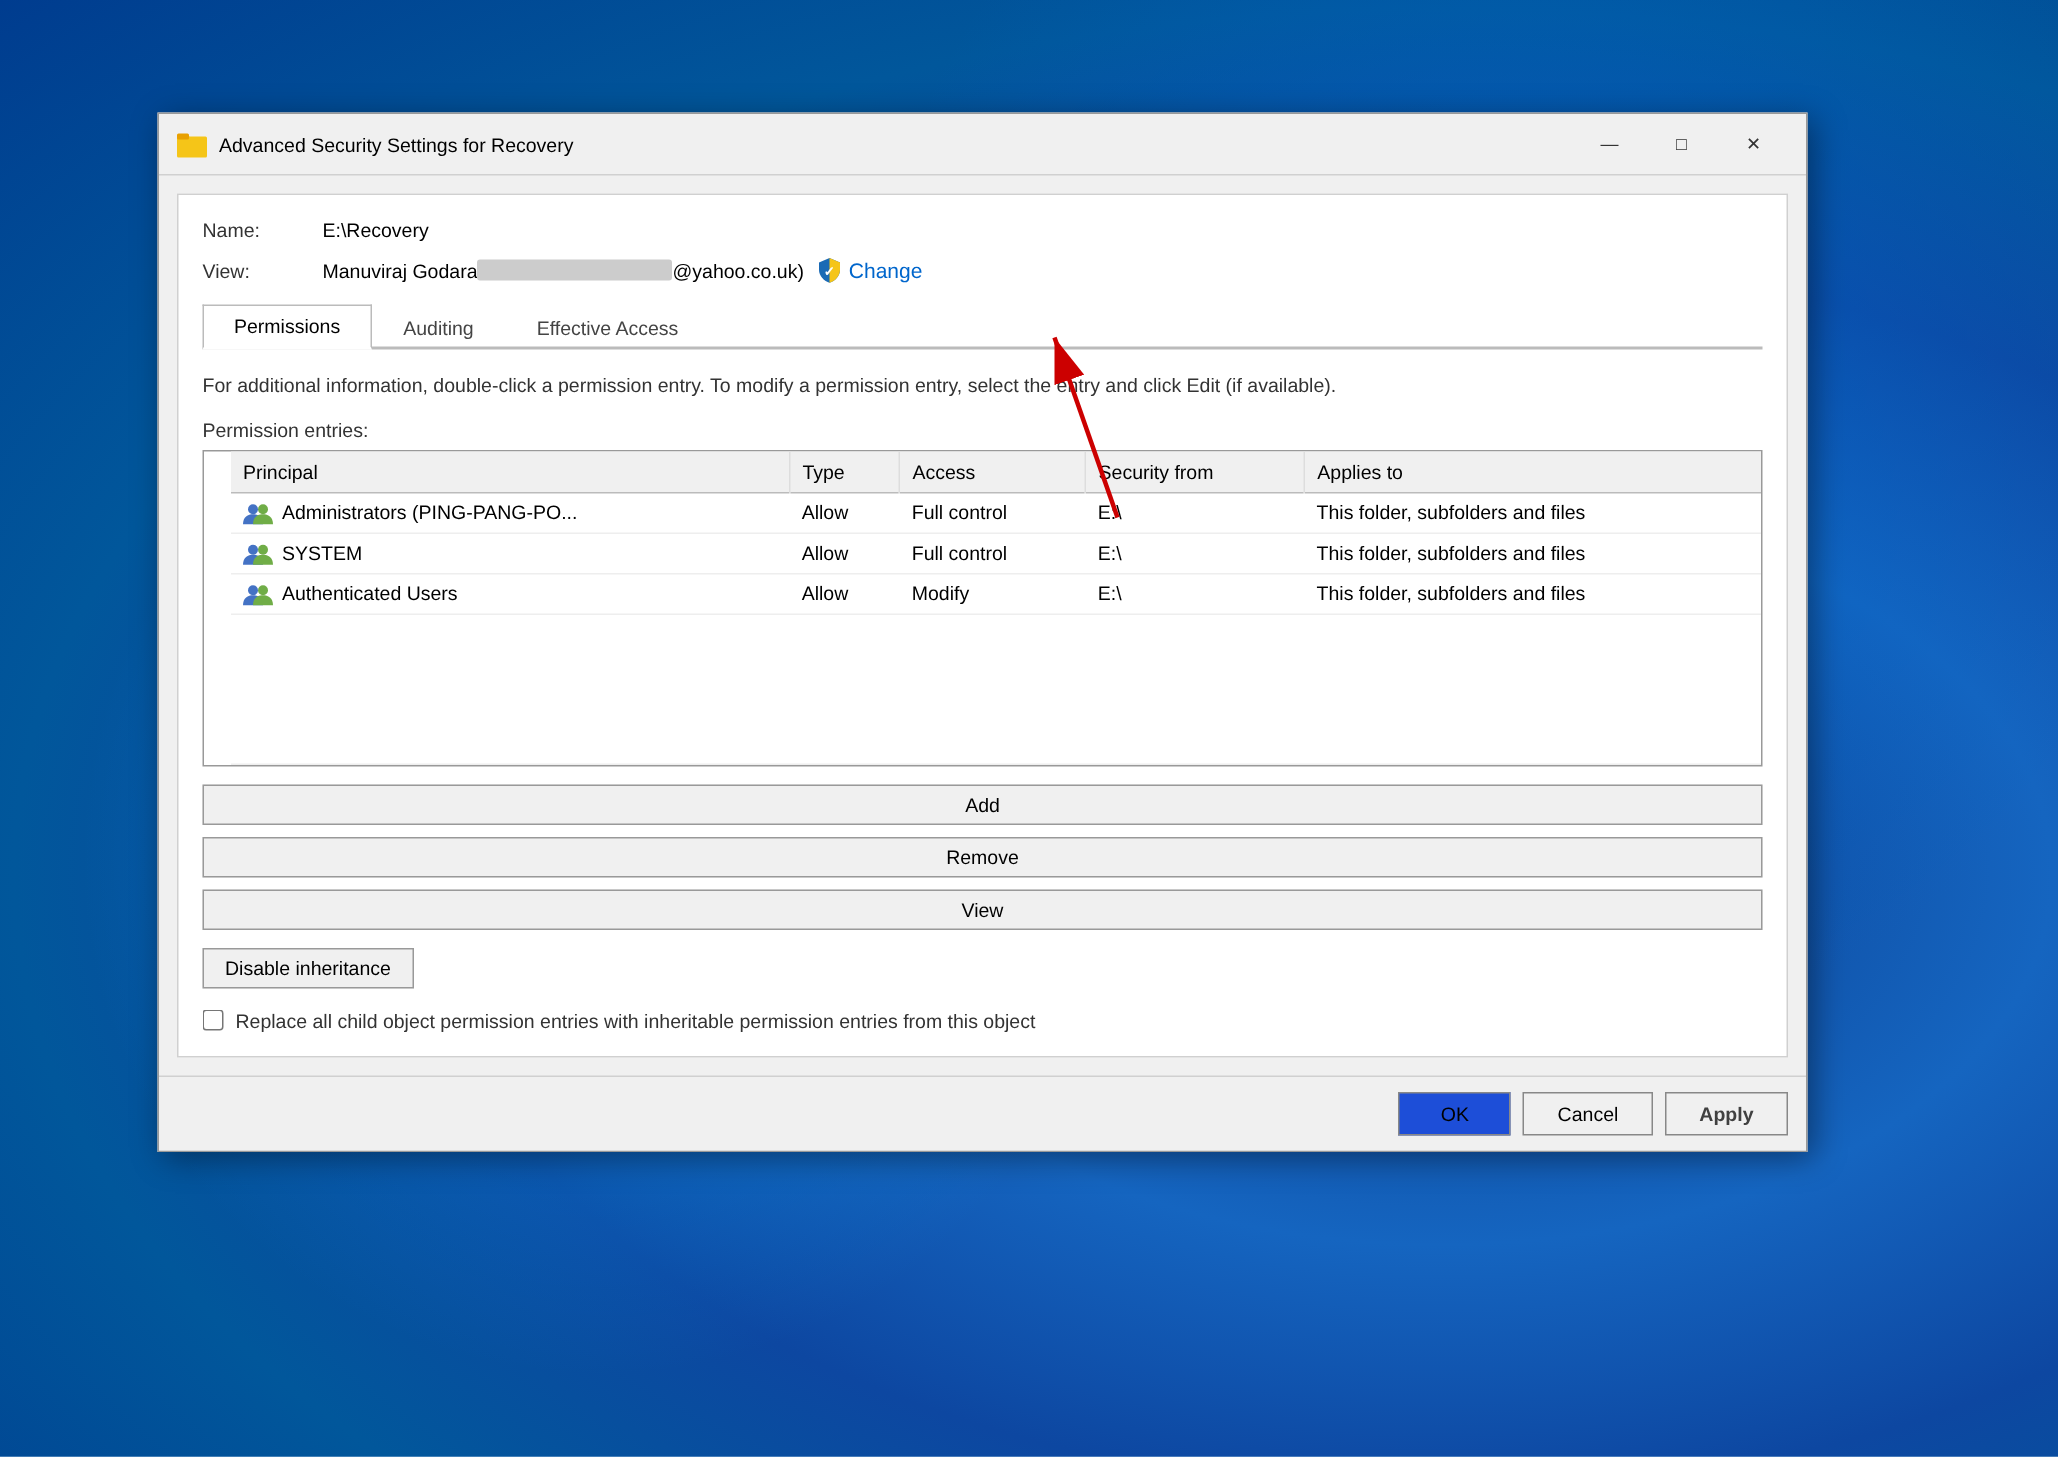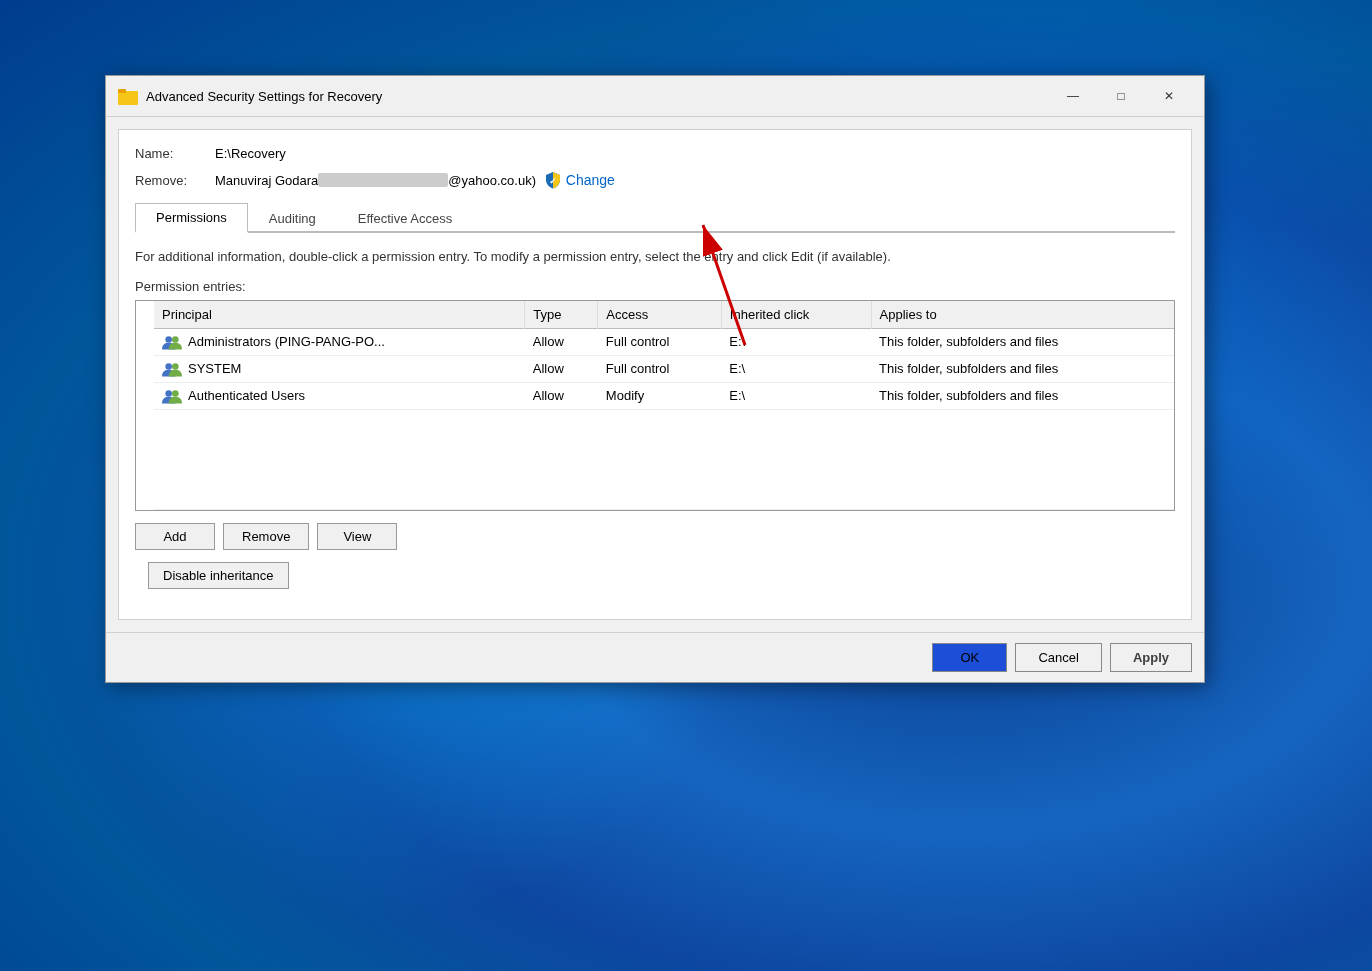--- a/index.html
+++ b/index.html
@@ -220,39 +220,39 @@
     }
     .empty-rows {
       height: 100px;
     }
 
     
     .btn-row {
       display: flex;
       gap: 8px;
       margin-bottom: 12px;
+      flex-direction: column;
     }
     .btn {
       padding: 5px 18px;
       font-size: 13px;
       background: #f0f0f0;
       border: 1px solid #999;
       cursor: pointer;
       min-width: 80px;
     }
     .btn:disabled { color: #999; cursor: default; }
 
     .disable-btn {
       padding: 5px 14px;
       font-size: 13px;
       background: #f0f0f0;
       border: 1px solid #999;
       cursor: pointer;
       margin-bottom: 14px;
-      margin-left: 13px;
     }
 
     
     .checkbox-row {
       display: flex;
       align-items: center;
       gap: 8px;
       font-size: 13px;
       color: #333;
     }
@@ -315,21 +315,21 @@
 
   <div class="dialog-content">
     
     <div class="info-row">
       <span class="info-label">Name:</span>
       <span class="info-value">E:\Recovery</span>
     </div>
 
     
     <div class="owner-row">
-      <span class="info-label">Remove:</span>
+      <span class="info-label">View:</span>
       <span class="owner-value">Manuviraj Godara </span>
       <span class="owner-email-blur"></span>
       <span class="owner-value">@yahoo.co.uk)</span>
       &nbsp;
       
       <a class="change-link">
         <svg class="shield-icon" viewBox="0 0 18 18">
           <path d="M9 1 L16 4 L16 9 C16 13 12.5 16.5 9 17.5 C5.5 16.5 2 13 2 9 L2 4 Z" fill="#1a6ab5"></path>
           <path d="M9 1 L16 4 L16 9 C16 13 12.5 16.5 9 17.5 L9 1Z" fill="#f5c518"></path>
           <text x="9" y="13" text-anchor="middle" font-size="9" fill="white" font-weight="bold">✓</text>
@@ -358,21 +358,21 @@
     <p class="section-label">Permission entries:</p>
 
     
     <div class="permissions-table-wrapper">
       <table class="permissions-table">
         <thead>
           <tr>
             <th>Principal</th>
             <th>Type</th>
             <th>Access</th>
-            <th>Inherited click</th>
+            <th>Security from</th>
             <th>Applies to</th>
           </tr>
         </thead>
         <tbody>
           <tr>
             <td>
               <div class="principal-cell">
                 <svg class="user-group-svg" width="20" height="16" viewBox="0 0 24 18">
                   <circle cx="8" cy="6" r="4" fill="#4472c4"></circle>
                   <path d="M0 18 C0 12 4 10 8 10 C12 10 16 12 16 18Z" fill="#4472c4"></path>
@@ -432,20 +432,24 @@
     <div class="btn-row">
       <button class="btn">Add</button>
       <button class="btn">Remove</button>
       <button class="btn">View</button>
     </div>
 
     
     <button class="disable-btn">Disable inheritance</button>
 
     
+    <div class="checkbox-row">
+      <input type="checkbox" style="">
+      <label>Replace all child object permission entries with inheritable permission entries from this object</label>
+    </div>
   </div>
 
   <div class="dialog-footer">
     <button class="footer-btn primary">OK</button>
     <button class="footer-btn">Cancel</button>
     <button class="footer-btn" disabled="">Apply</button>
   </div>
 </div>
 
 <svg style="position:absolute;top:75px;left:105px;width:1100px;height:870px;pointer-events:none;">

